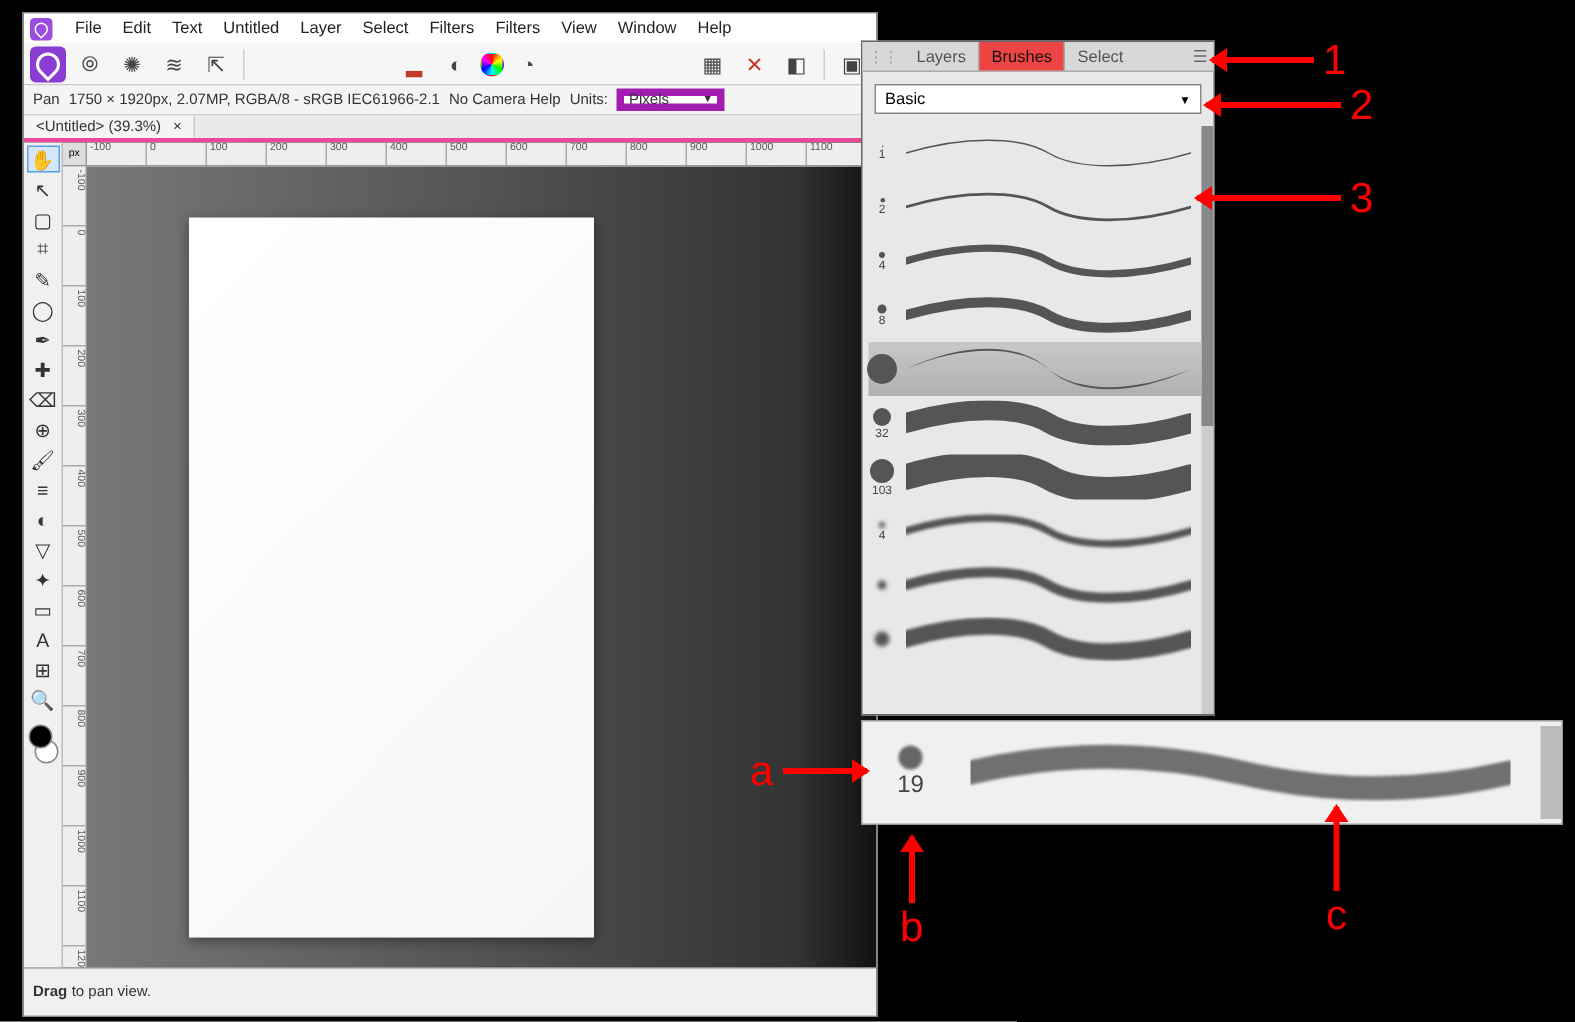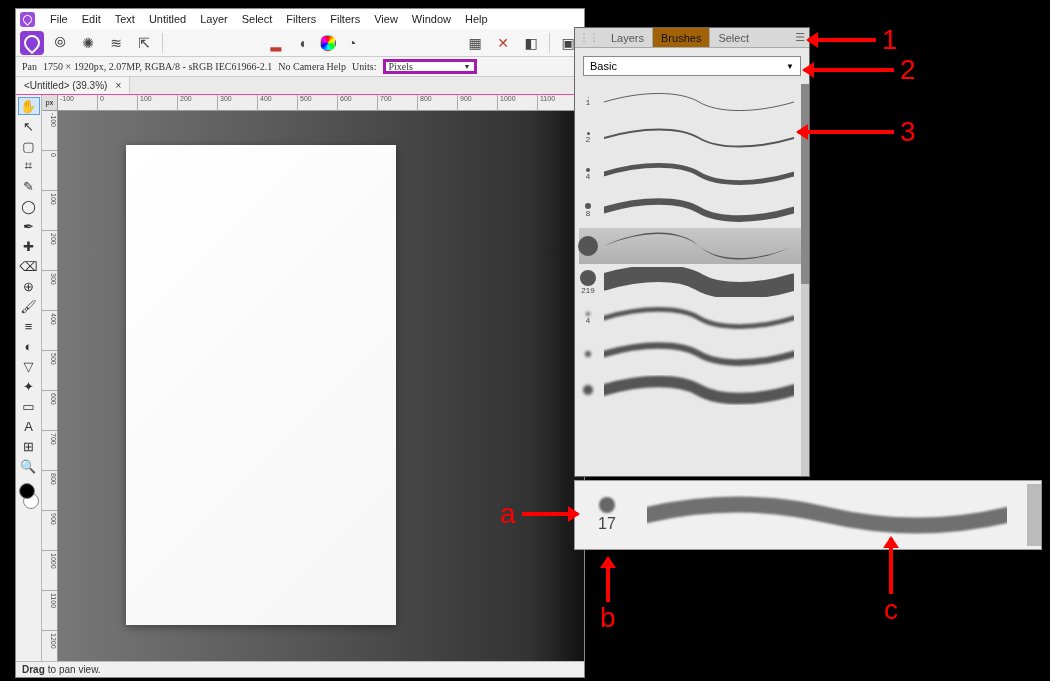--- a/index.html
+++ b/index.html
@@ -12,52 +12,52 @@
     .menubar span { padding: 0 7px; cursor: default; }
 
     .toolbar1 { height: 28px; background: #f6f6f6; display: flex; align-items: center; padding: 0 4px; gap: 4px; border-bottom: 1px solid #ccc; }
     .toolbar1 .big-logo { width: 24px; height: 24px; background: #8a3dd4; border-radius: 4px; position: relative; }
     .toolbar1 .big-logo::before { content: ""; position: absolute; inset: 4px; border: 2px solid #fff; border-radius: 50% 50% 50% 0; transform: rotate(-45deg); }
     .tool-icon { width: 24px; height: 24px; display: flex; align-items: center; justify-content: center; font-size: 14px; color: #444; border: 1px solid transparent; }
     .divider { width: 1px; height: 20px; background: #ccc; margin: 0 2px; }
     .spacer { flex: 1; }
 
     .context-bar { height: 20px; background: #f4f4f4; border-bottom: 1px solid #ccc; display: flex; align-items: center; font-size: 10px; color: #333; padding: 0 6px; gap: 6px; }
-    .context-bar span { white-space: nowrap; font-family: Liberation Serif, serif; }
-    .unit-select { font-size: 10px; height: 15px; width: 94px; background: #fff; border: 3px solid #a21caf; }
-
-    .tab-bar { height: 18px; background: #eaeaea; border-bottom: 1px solid #ec4899; display: flex; align-items: flex-start; }
+    .context-bar span { white-space: nowrap; }
+    .unit-select { font-size: 10px; height: 15px; width: 72px; background: #fff; border: 5px solid #a21caf; }
+
+    .tab-bar { height: 18px; background: #eaeaea; border-bottom: 3px solid #ec4899; display: flex; align-items: flex-start; }
     .doc-tab { height: 100%; padding: 0 8px; font-size: 10px; background: #f4f4f4; border-right: 1px solid #ccc; display: flex; align-items: center; color: #333; }
     .doc-tab .close { margin-left: 8px; font-size: 10px; }
 
     .main-area { flex: 1; display: flex; background: #6a6a6a; position: relative; overflow: hidden; }
     .tool-panel { width: 26px; background: #f0f0f0; border-right: 1px solid #bbb; display: flex; flex-direction: column; align-items: center; padding-top: 2px; gap: 2px; }
     .vtool { width: 22px; height: 18px; display: flex; align-items: center; justify-content: center; font-size: 13px; color: #333; }
     .vtool.pan { background: #d4e6f9; border: 1px solid #5a9fe0; }
     .color-swatch { width: 20px; height: 26px; margin-top: 6px; position: relative; }
     .color-swatch .fg { width: 16px; height: 16px; background: #000; border: 1px solid #888; border-radius: 50%; position: absolute; top: 0; left: 0; }
     .color-swatch .bg { width: 16px; height: 16px; background: #fff; border: 1px solid #888; border-radius: 50%; position: absolute; bottom: 0; right: 0; }
 
     .canvas-area { flex: 1; position: relative; background: linear-gradient(90deg, #7a7a7a 0%, #555 50%, #333 90%, #111 100%); overflow: hidden; }
     .ruler-h { position: absolute; top: 0; left: 16px; right: 0; height: 16px; background: #eee; border-bottom: 1px solid #999; font-size: 7px; color: #555; display: flex; overflow: hidden; }
     .ruler-h .tick { width: 40px; border-right: 1px solid #aaa; padding-left: 2px; flex-shrink: 0; }
     .ruler-v { position: absolute; top: 16px; left: 0; width: 16px; bottom: 0; background: #eee; border-right: 1px solid #999; font-size: 7px; color: #555; display: flex; flex-direction: column; overflow: hidden; }
     .ruler-v .tick { height: 40px; border-bottom: 1px solid #aaa; writing-mode: vertical-rl; padding-top: 2px; flex-shrink: 0; }
     .ruler-corner { position: absolute; top: 0; left: 0; width: 16px; height: 16px; background: #ddd; border-right: 1px solid #999; border-bottom: 1px solid #999; font-size: 7px; text-align: center; display: flex; align-items: center; justify-content: center; }
     .page { position: absolute; left: 84px; top: 50px; width: 270px; height: 480px; background: linear-gradient(135deg, #fff 0%, #f6f6f6 100%); box-shadow: 0 2px 8px rgba(0,0,0,0.4); }
 
-    .status-bar { height: 16px; background: #f0f0f0; border-top: 1px solid #bbb; font-size: 10px; color: #333; padding: 0 6px; display: flex; align-items: center; }
+    .status-bar { height: 32px; background: #f0f0f0; border-top: 1px solid #bbb; font-size: 10px; color: #333; padding: 0 6px; display: flex; align-items: center; }
     .status-bar b { font-weight: 600; margin-right: 3px; }
 
     
     .brushes-panel { position: absolute; left: 574px; top: 27px; width: 236px; height: 450px; background: #e8e8e8; border: 1px solid #666; display: flex; flex-direction: column; }
     .panel-tabs { height: 20px; background: #d8d8d8; display: flex; align-items: center; font-size: 11px; border-bottom: 1px solid #aaa; position: relative; }
     .panel-tabs .grip { padding: 0 4px; color: #999; font-size: 10px; }
     .panel-tabs .tab { padding: 0 8px; color: #555; height: 100%; display: flex; align-items: center; }
-    .panel-tabs .tab.active { background: #a16207; border-left: 1px solid #aaa; border-right: 1px solid #aaa; color: #111; }
+    .panel-tabs .tab.active { background: #ef4444; border-left: 1px solid #aaa; border-right: 1px solid #aaa; color: #111; }
     .panel-tabs .menu-btn { position: absolute; right: 4px; font-size: 11px; color: #666; }
     .brush-cat { margin: 8px; height: 20px; background: #fff; border: 1px solid #888; font-size: 11px; padding: 0 6px; display: flex; align-items: center; position: relative; }
     .brush-cat .arrow { position: absolute; right: 6px; font-size: 8px; }
     .brush-list { flex: 1; overflow: hidden; position: relative; padding: 0 8px 0 4px; }
     .brush-list .scroll-track { position: absolute; right: 0; top: 0; bottom: 0; width: 8px; background: #ccc; }
     .brush-list .scroll-thumb { position: absolute; right: 0; top: 0; width: 8px; height: 200px; background: #888; }
     .brush-row { display: flex; align-items: center; height: 36px; position: relative; }
     .brush-row .tip { width: 18px; display: flex; flex-direction: column; align-items: center; font-size: 8px; color: #444; }
     .brush-row .tip .dot { background: #555; border-radius: 50%; }
     .brush-row .stroke { flex: 1; height: 100%; display: flex; align-items: center; justify-content: center; }
@@ -275,22 +275,33 @@
           <span></span>
         </div>
         <div class="stroke">
           <svg viewBox="0 0 200 30" width="190" height="30">
             <path d="M0 15 C40 -2,80 -2,100 15 S160 32,200 15 C160 34,120 34,100 15 S40 -4,0 15 Z" fill="#555"></path>
           </svg>
         </div>
       </div>
       <div class="brush-row">
         <div class="tip">
+          <div class="dot" style="width: 12px; height: 12px;"></div>
+          <span>32</span>
+        </div>
+        <div class="stroke">
+          <svg viewBox="0 0 200 30" width="190" height="30">
+            <path d="M0 15 C40 3,80 3,100 15 S160 27,200 15" stroke="#555" stroke-width="14" stroke-linecap="round" fill="none"></path>
+          </svg>
+        </div>
+      </div>
+      <div class="brush-row">
+        <div class="tip">
           <div class="dot" style="width: 16px; height: 16px;"></div>
-          <span>219</span>
+          <span>103</span>
         </div>
         <div class="stroke">
           <svg viewBox="0 0 200 30" width="190" height="30">
             <path d="M0 15 C40 3,80 3,100 15 S160 27,200 15" stroke="#555" stroke-width="18" stroke-linecap="round" fill="none"></path>
           </svg>
         </div>
       </div>
       <div class="brush-row">
         <div class="tip">
           <div class="dot" style="width: 4px; height: 4px; filter: blur(1.5px);"></div>
@@ -323,21 +334,21 @@
             <path d="M0 15 C40 3,80 3,100 15 S160 27,200 15" stroke="#555" stroke-width="12" stroke-linecap="round" fill="none" filter="blur(1.2px)"></path>
           </svg>
         </div>
       </div>
     </div>
 </div>
 
 <div class="brush-zoom">
   <div class="z-tip">
     <div class="z-dot"></div>
-    <span>17</span>
+    <span>19</span>
   </div>
   <div class="z-stroke">
     <svg viewBox="0 0 360 40" width="360" height="40">
       <path d="M 0 20 C 60 6, 120 6, 180 20 S 300 34, 360 20" stroke="#707070" stroke-width="16" stroke-linecap="round" fill="none" filter="blur(1px)"></path>
     </svg>
   </div>
   <div class="z-scroll"></div>
 </div>
 
 <div class="callout num" style="left:808px; top:24px">

